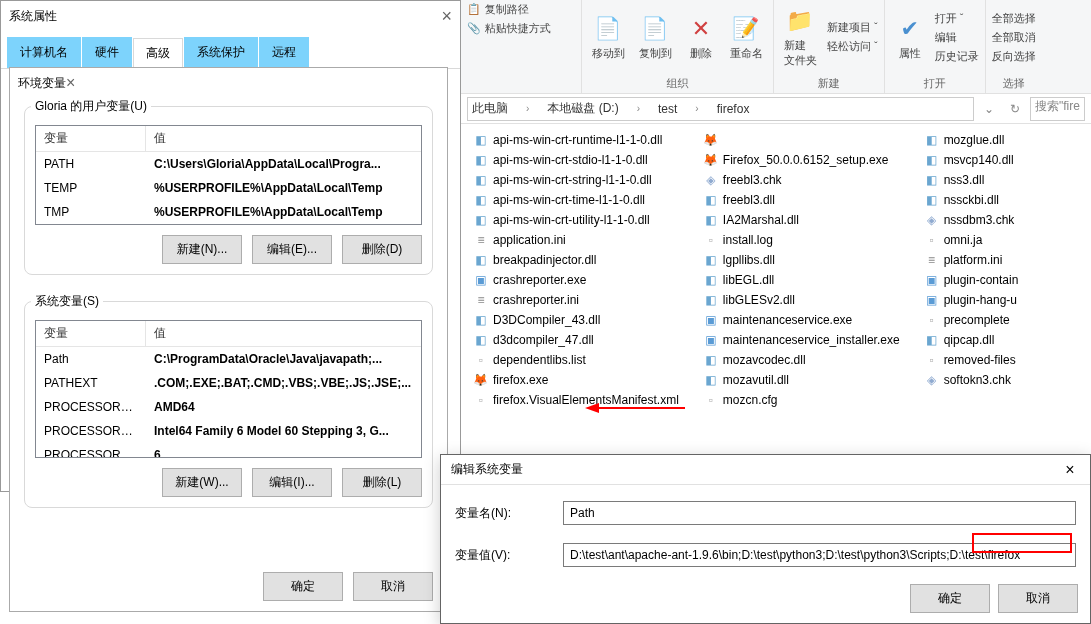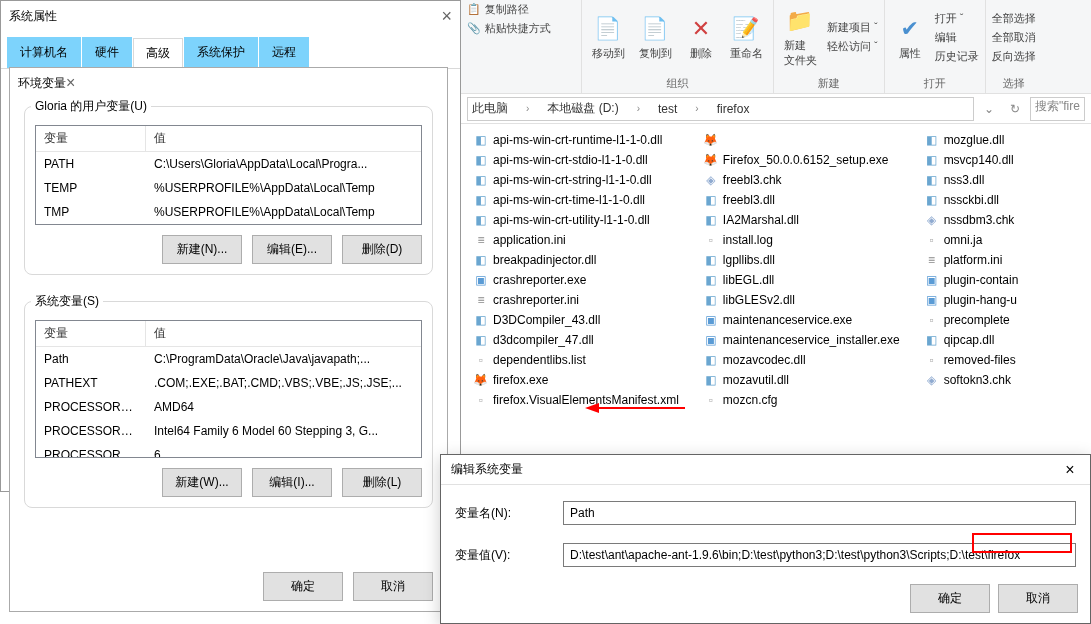--- a/index.html
+++ b/index.html
@@ -24,21 +24,21 @@
 .table { border: 1px solid #828790; background: #fff; }
 .thead { display: flex; background: #fff; border-bottom: 1px solid #e5e5e5; }
 .th { padding: 4px 8px; font-size: 12px; color: #333; }
 .col-var { width: 110px; border-right: 1px solid #e5e5e5; }
 .col-val { flex: 1; }
 .tbody { max-height: 110px; overflow: hidden; }
 .sys-body { height: 110px; overflow-y: scroll; }
 .tr { display: flex; padding: 3px 0; cursor: pointer; }
 .td { padding: 2px 8px; font-size: 12px; white-space: nowrap; overflow: hidden; text-overflow: ellipsis; }
 .td.col-var { width: 110px; border-right: none; }
-.td.col-val { flex: 1; }
+.td.col-val { flex: 1; font-weight: bold; }
 
 .btnrow { display: flex; justify-content: flex-end; gap: 10px; margin-top: 10px; }
 .btn { min-width: 80px; padding: 5px 12px; background: #e1e1e1; border: 1px solid #adadad; cursor: pointer; text-align: center; font-size: 12px; font-family: inherit; }
 .dialog-btns { position: absolute; bottom: 10px; right: 14px; display: flex; gap: 10px; }
 
 
 .explorer { position: absolute; left: 461px; top: 0; right: 0; bottom: 0; background: #fff; }
 .ribbon { height: 94px; background: #f5f6f7; border-bottom: 1px solid #e1e1e1; display: flex; }
 .ribbon-left { width: 120px; padding: 2px 6px; font-size: 11px; display: flex; flex-direction: column; gap: 4px; }
 .rib-item { display: flex; align-items: center; gap: 4px; color: #444; white-space: nowrap; }

